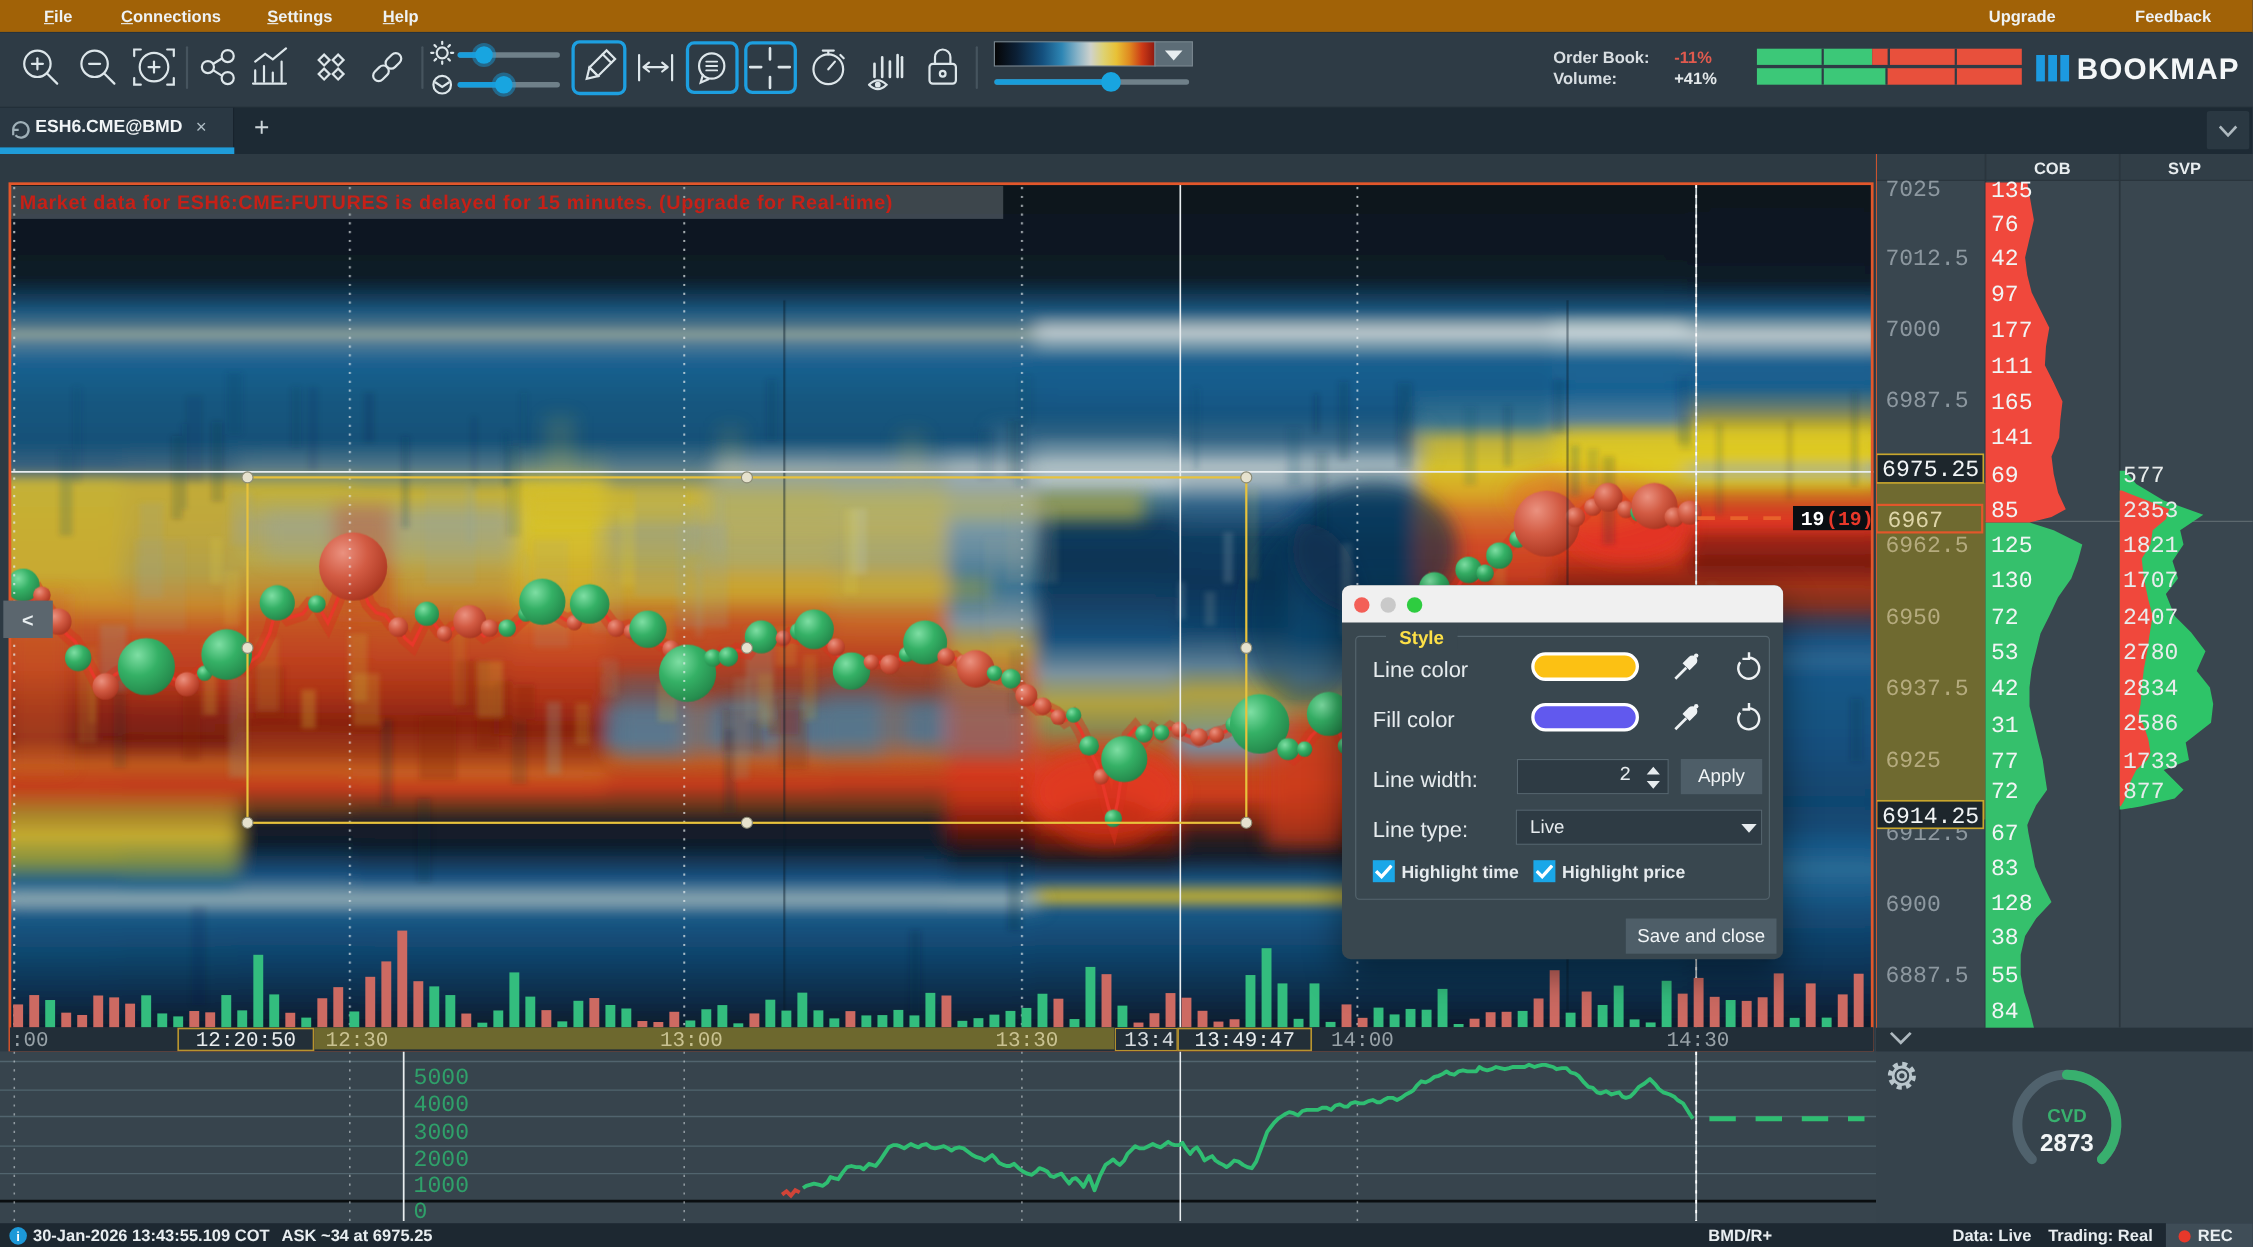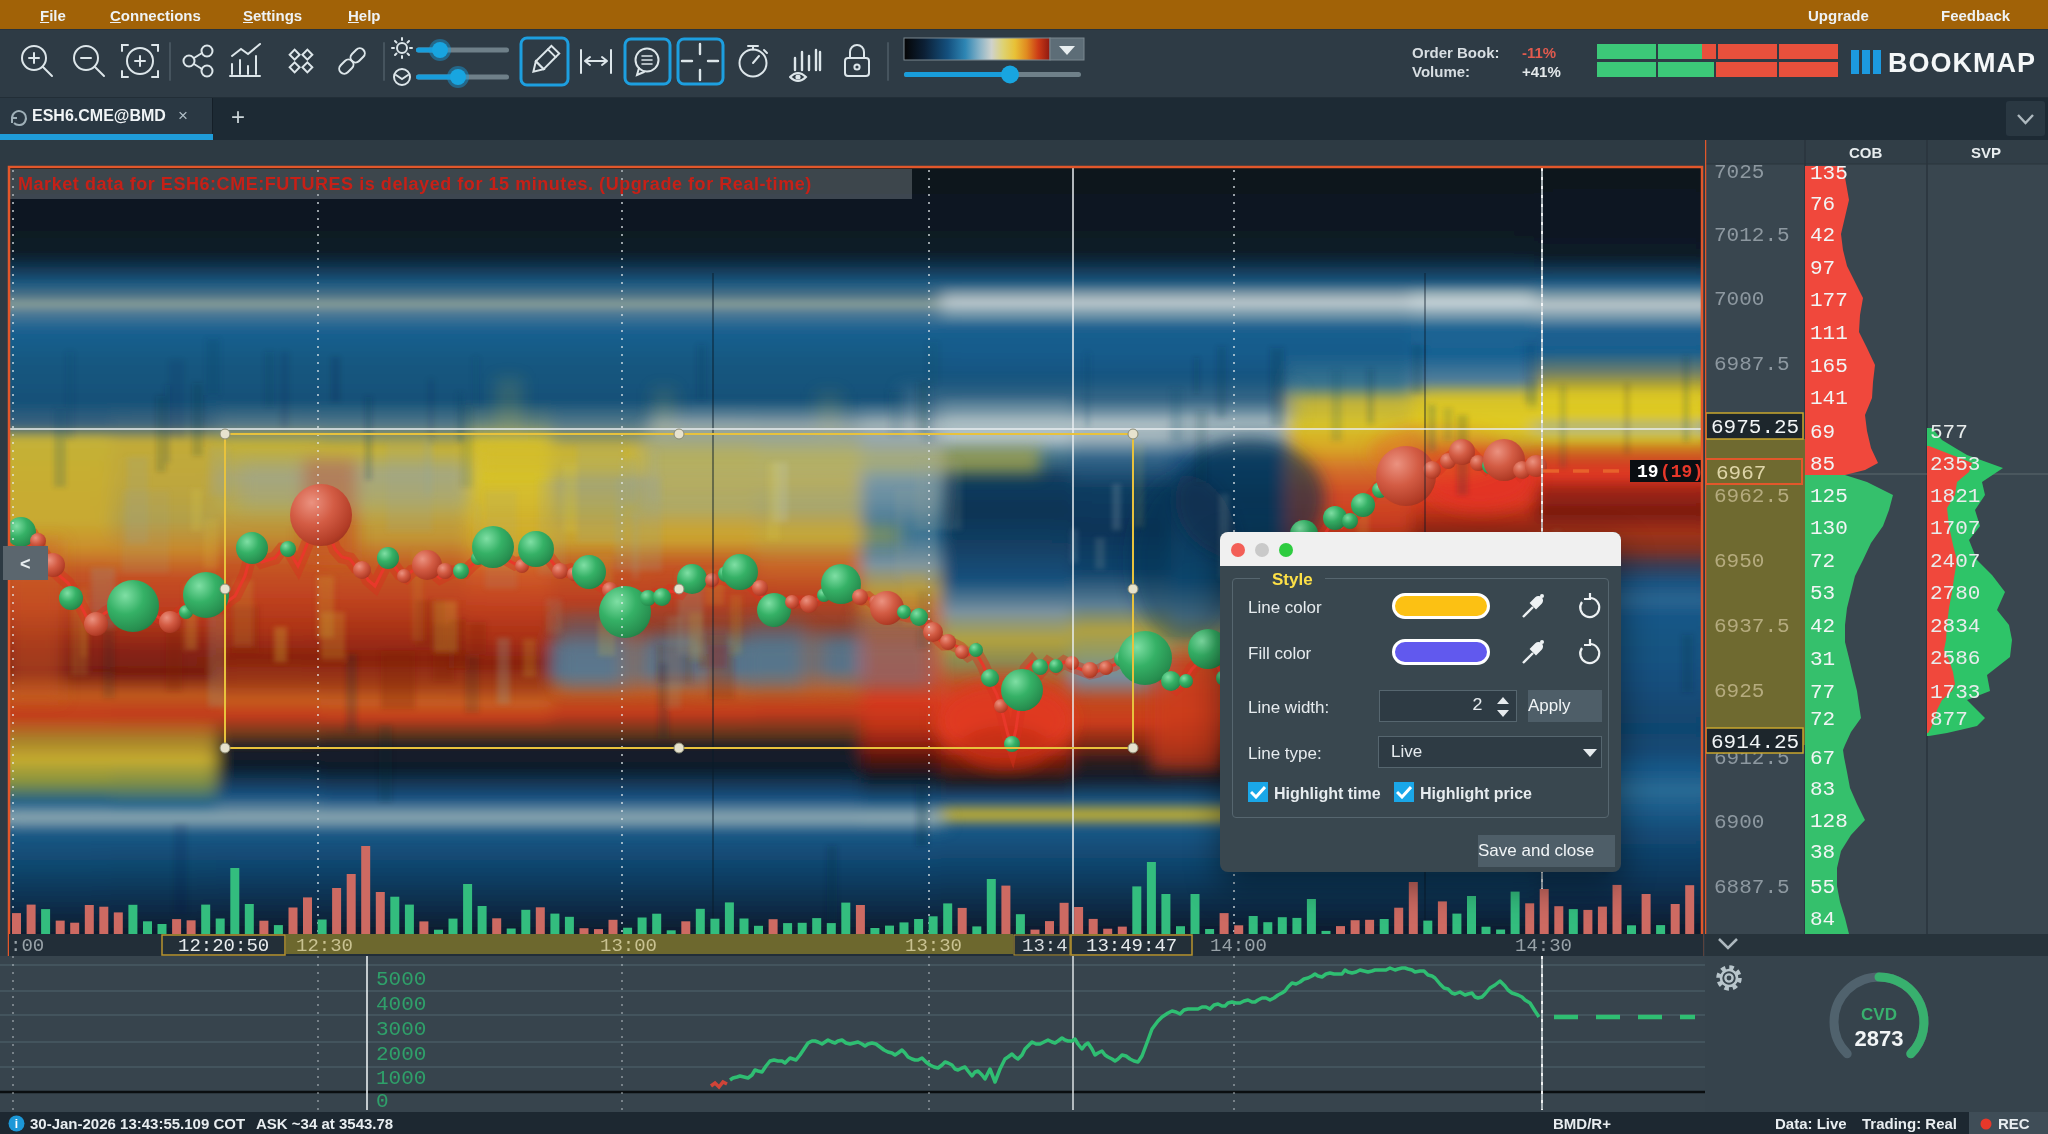--- a/index.html
+++ b/index.html
@@ -10,23 +10,23 @@
 #menubar {left:0;top:0;width:2048px;height:30px;background:#a16207;border-bottom:1px solid #27333c;color:#eef2f4;font-size:15px;font-weight:bold}
 #menubar span {position:absolute;top:7px}
 #toolbar {left:0;top:30px;width:2048px;height:68px;background:#2e3b45;border-bottom:1px solid #222e37}
 #tabrow {left:0;top:98px;width:2048px;height:42px;background:#1d2a34}
 #tab1 {position:absolute;left:0;top:0;width:213px;height:42px;background:#2a3843;border-right:1px solid #151f28}
 #tabline {position:absolute;left:0;top:36px;width:213px;height:6px;background:#1f9cd9}
 #statusbar {left:0;top:1112px;width:2048px;height:22px;background:#1d2831;color:#e8edf0;font-size:15px;font-weight:bold}
 #statusbar span {position:absolute;top:3px}
 .dlg {left:1220px;top:532px;width:401px;height:340px;background:#39474f;border-radius:8px;box-shadow:0 14px 34px rgba(0,0,0,0.45);z-index:5}
 .dlg-title {position:absolute;left:0;top:0;width:100%;height:34px;background:#f0f0f0;border-radius:8px 8px 0 0}
-.dlg .lbl {position:absolute;color:#e6ebee;font-size:17px}
+.dlg .lbl {position:absolute;color:#e6ebee;font-size:20px}
 .pill {position:absolute;left:172px;width:98px;height:26px;border:3px solid #fff;border-radius:13px}
-.ibtn {position:absolute;background:#4e5e68;color:#f0f4f6;font-size:17px;}
+.ibtn {position:absolute;background:#4e5e68;color:#f0f4f6;font-size:17px;text-align:center}
 </style></head>
 <body>
 <div id="root">
 <div id="menubar">
 <span style="left:40px"><u>F</u>ile</span>
 <span style="left:110px"><u>C</u>onnections</span>
 <span style="left:243px"><u>S</u>ettings</span>
 <span style="left:348px"><u>H</u>elp</span>
 <span style="left:1808px">Upgrade</span>
 <span style="left:1941px">Feedback</span>
@@ -1282,21 +1282,21 @@
       </svg>
 <div class="lbl" style="left:200px;top:253px;font-weight:bold;font-size:16px">Highlight price</div>
 <div class="ibtn" style="left:258px;top:303px;width:137px;height:32px;line-height:32px">Save and close</div>
 </div>
 <div id="statusbar">
 <svg style="left:8px;top:3px" width="17" height="17" viewBox="0 0 17 17">
         <circle cx="8.5" cy="8.5" r="8" fill="#1c98d8"></circle>
         <text x="8.5" y="13" fill="#fff" font-size="12" font-weight="bold" text-anchor="middle">i</text>
       </svg>
 <span style="left:30px">30-Jan-2026 13:43:55.109 COT</span>
-<span style="left:256px">ASK ~34 at 3543.78</span>
+<span style="left:256px">ASK ~34 at 6975.25</span>
 <span style="left:1553px">BMD/R+</span>
 <span style="left:1775px">Data: Live</span>
 <span style="left:1862px">Trading: Real</span>
 <span style="left:1969px;top:0;width:79px;height:22px;background:#3f4d57;display:inline-block"></span>
 <svg style="left:1980px;top:6px" width="12" height="12" viewBox="0 0 12 12">
         <circle cx="6" cy="6" r="5.5" fill="#e8382a"></circle>
       </svg>
 <span style="left:1998px">REC</span>
 </div>
 </div>

